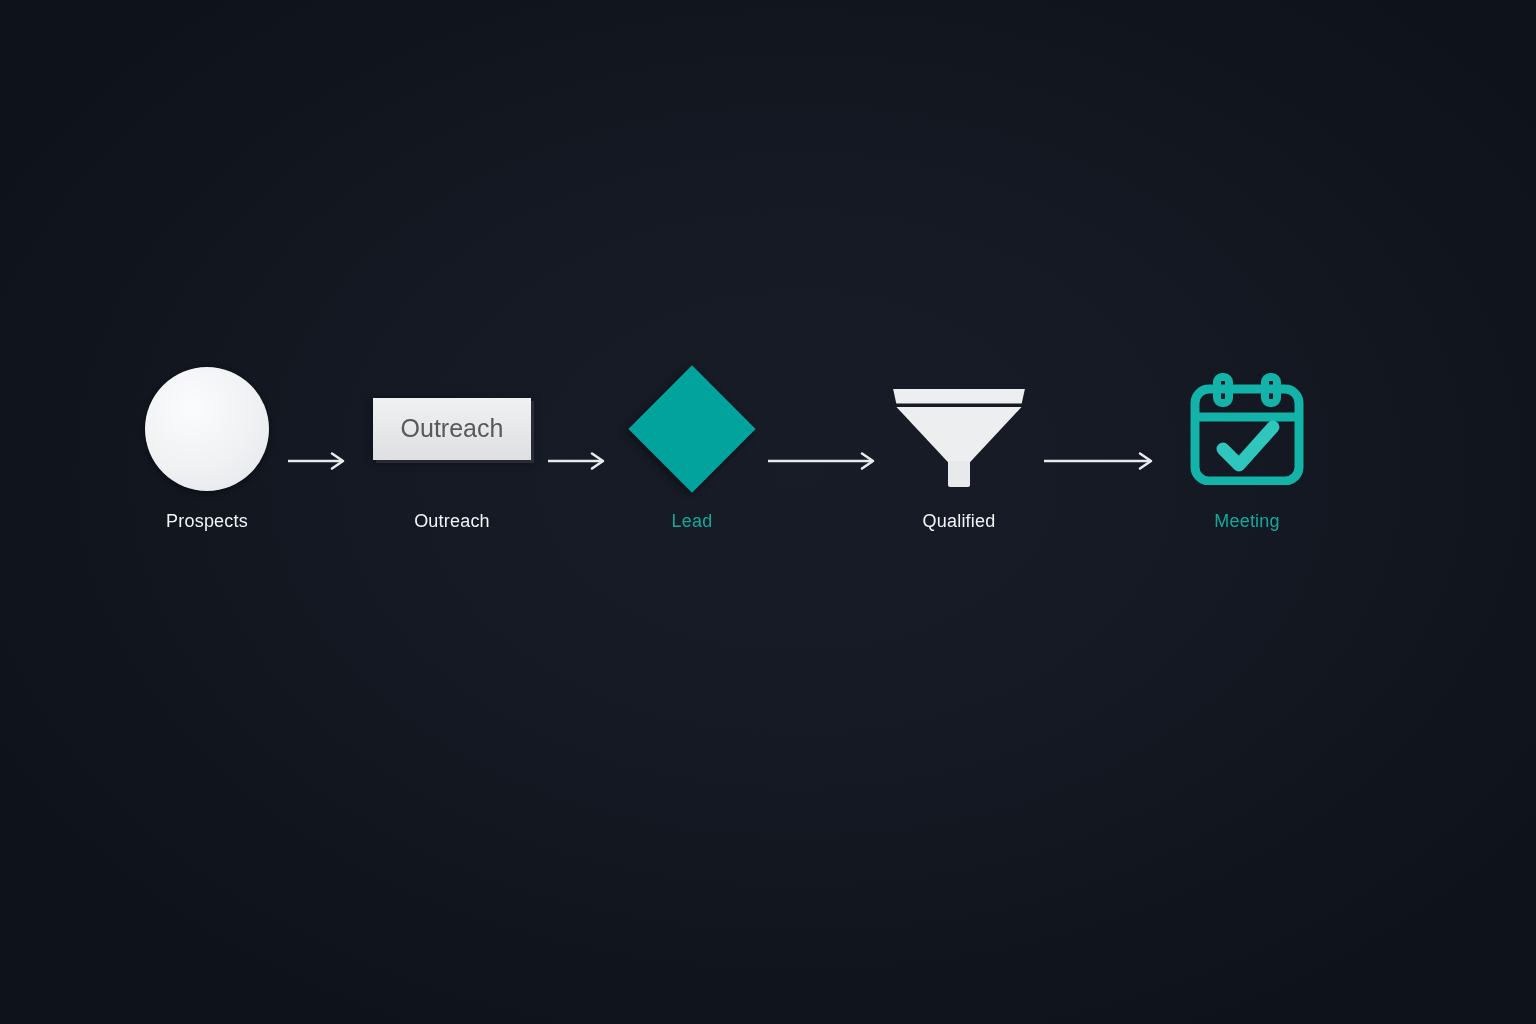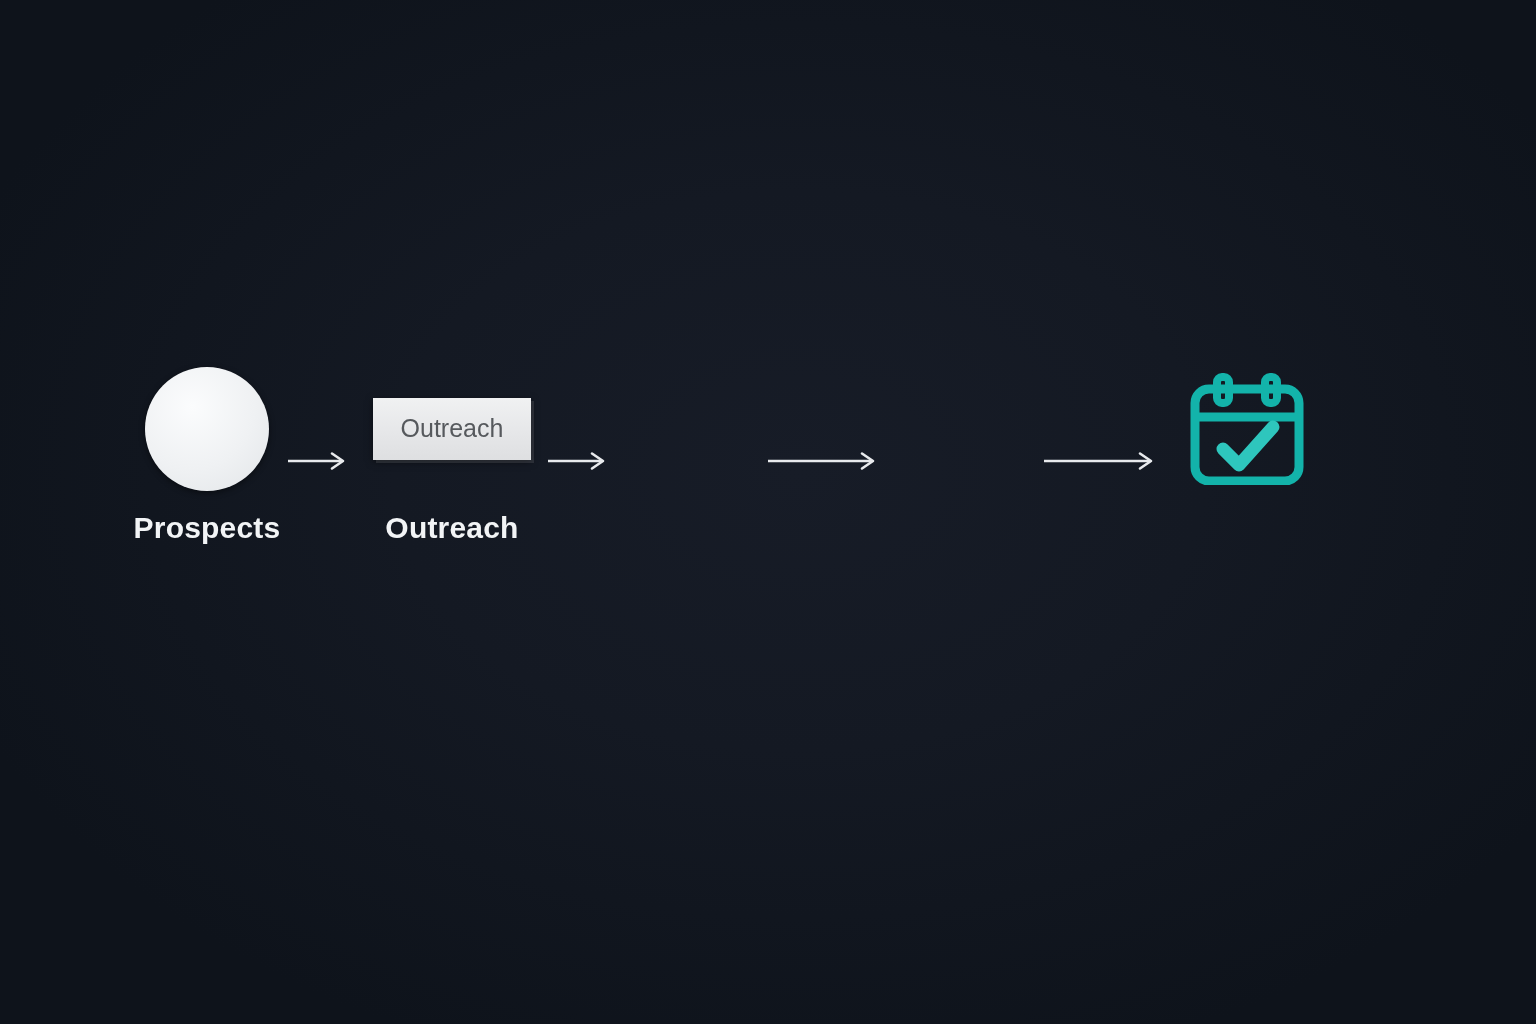--- a/index.html
+++ b/index.html
@@ -38,22 +38,22 @@
     display: flex;
     align-items: center;
     justify-content: center;
   }
   .stage-label {
     position: absolute;
     top: 155px;
     left: 0;
     width: 230px;
     text-align: center;
-    font-size: 30px;
-    font-weight: 700;
+    font-size: 18px;
+    font-weight: 400;
     letter-spacing: 0.2px;
     white-space: nowrap;
   }
   .label-light { color: #f2f4f6; }
   .label-accent { color: #13a89e; }
 
   
   .node-circle {
     width: 124px;
     height: 124px;
@@ -160,27 +160,44 @@
 
   <div class="stage" style="left:452px;">
     <div class="glyph-wrap">
       <div class="node-box">
         <span>Outreach</span>
       </div>
     </div>
     <div class="stage-label label-light">Outreach</div>
   </div>
 
-
+  <div class="stage" style="left:692px;">
+    <div class="glyph-wrap">
+      <div class="node-diamond"></div>
+    </div>
+    <div class="stage-label label-accent">Lead</div>
+  </div>
+
+  <div class="stage" style="left:959px;">
+    <div class="glyph-wrap">
+      <div class="node-funnel">
+        <div class="funnel-top"></div>
+        <div class="funnel-cone"></div>
+        <div class="funnel-stem"></div>
+      </div>
+    </div>
+    <div class="stage-label label-light">Qualified</div>
+  </div>
 
   <div class="stage" style="left:1247px;">
     <div class="glyph-wrap">
       <svg class="node-calendar" viewBox="0 0 120 112">
         <rect x="30" y="4" width="12" height="26" rx="5" fill="none" stroke="#13b3aa" stroke-width="8"></rect>
         <rect x="78" y="4" width="12" height="26" rx="5" fill="none" stroke="#13b3aa" stroke-width="8"></rect>
         <rect x="8" y="16" width="104" height="92" rx="14" fill="none" stroke="#13b3aa" stroke-width="9"></rect>
         <line x1="12" y1="44" x2="108" y2="44" stroke="#13b3aa" stroke-width="9"></line>
         <polyline points="36,76 52,92 86,54" fill="none" stroke="#2ec6bd" stroke-width="13" stroke-linecap="round" stroke-linejoin="round"></polyline>
       </svg>
     </div>
+    <div class="stage-label label-accent">Meeting</div>
   </div>
 
 </div>
 
 </body></html>

